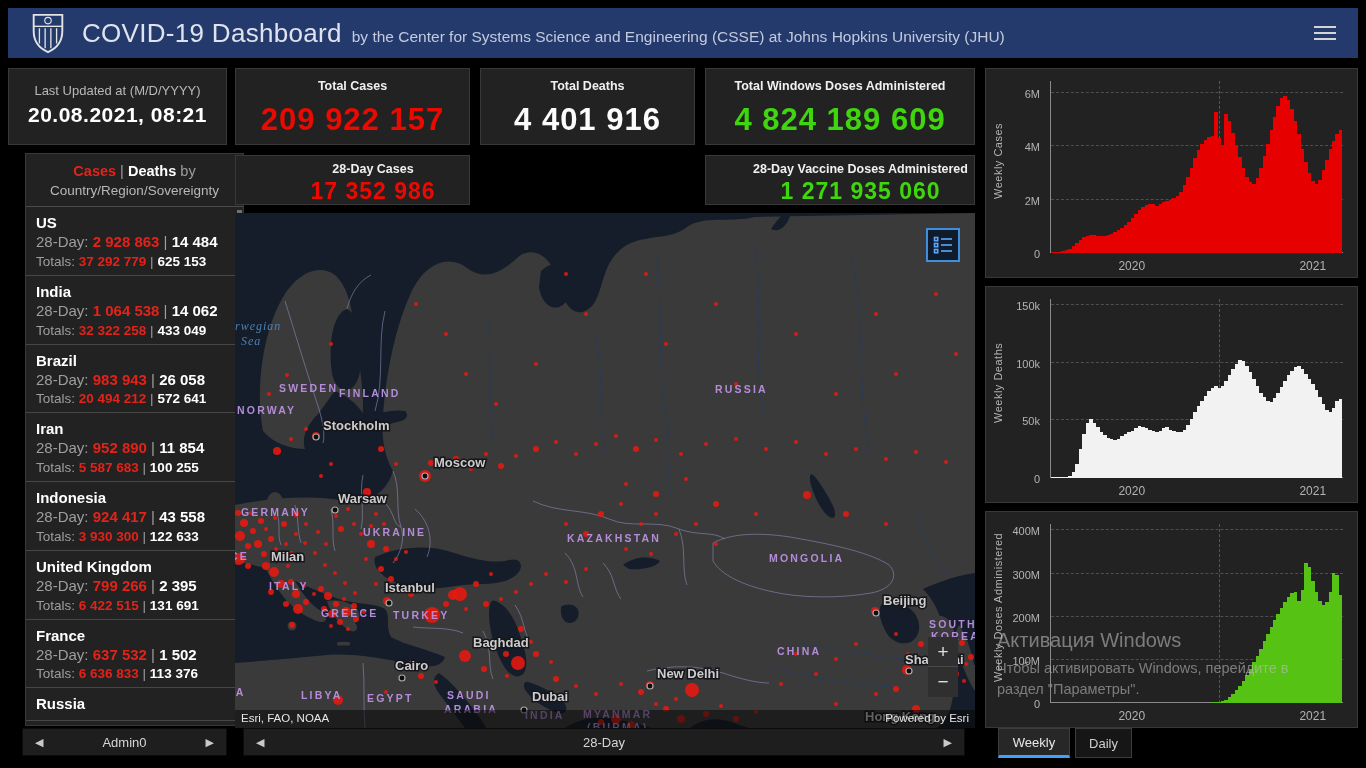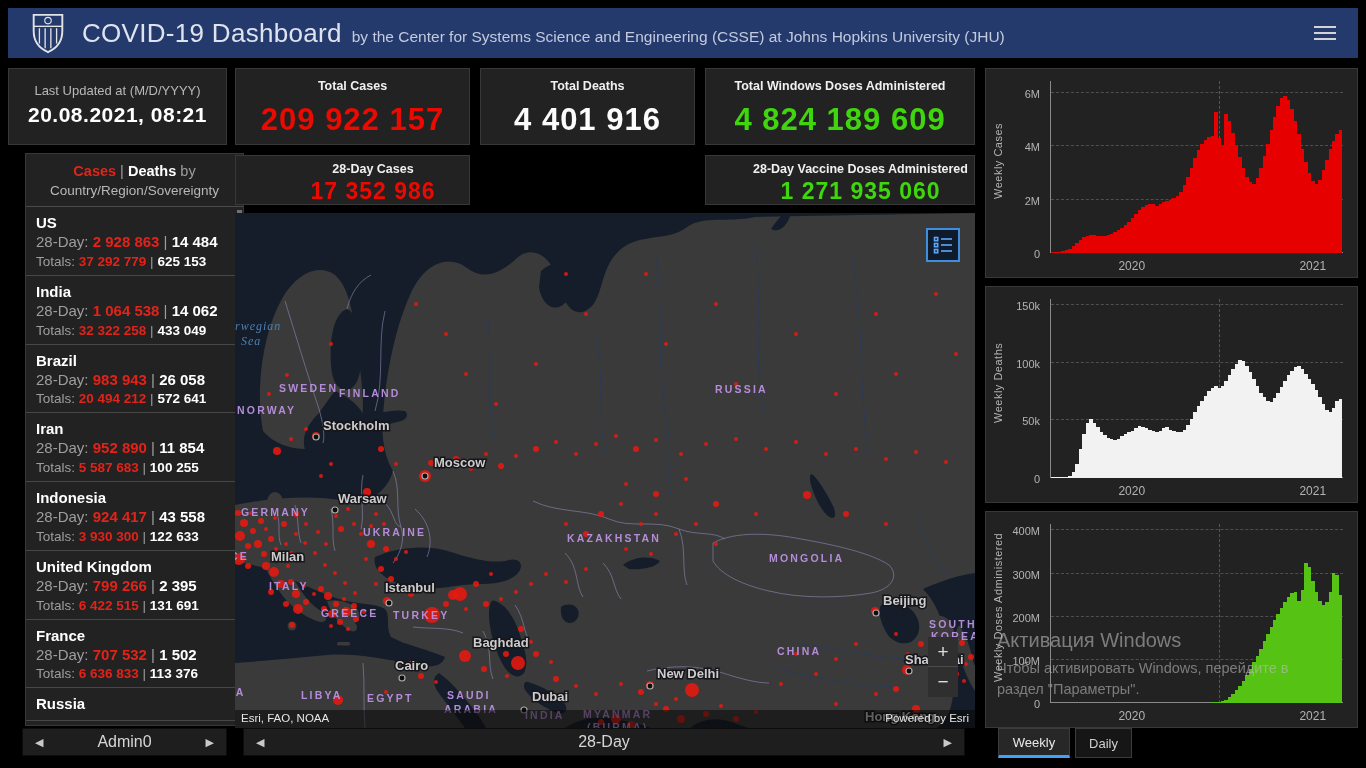--- a/index.html
+++ b/index.html
@@ -29,21 +29,21 @@
   .crow{padding:7px 10px 6px;border-bottom:1px solid #474747;}
   .cname{font-size:15px;font-weight:bold;color:#fff;margin-bottom:2px;}
   .cl1{font-size:15px;line-height:1.25;}
   .cl2{font-size:13.5px;margin-top:2px;}
   #scrolltrack{position:absolute;right:1px;top:56px;bottom:2px;width:5px;background:#2d2d2d;}
   #scrollthumb{width:5px;height:30px;background:#707070;}
   
   .hbar{position:absolute;height:28px;background:#1e1e1e;border:1px solid #0c0c0c;box-sizing:border-box;display:flex;align-items:center;justify-content:center;}
   #admin-bar{left:22px;top:728px;width:205px;}
   #period-bar{left:243px;top:728px;width:722px;}
-  .hbar .lbl{font-size:16px;color:#d6d6d6;}
+  .hbar .lbl{font-size:13px;color:#d6d6d6;}
   .hbar .arr{position:absolute;top:0;bottom:0;display:flex;align-items:center;font-size:11px;color:#c9c9c9;cursor:pointer;}
   .hbar .arr.l{left:12px;} .hbar .arr.r{right:12px;}
   
   .stat{position:absolute;background:#222;border:1px solid #383838;box-sizing:border-box;text-align:center;}
   .stat .slabel{font-size:12.5px;font-weight:bold;color:#f0f0f0;margin-top:10px;}
   .r1{top:68px;height:77px;} .r2{top:155px;height:50px;padding-left:41px;}
   .r2 .slabel{margin-top:6px;}
   .sv{font-weight:bold;letter-spacing:1px;}
   .r1 .sv{font-size:31px;margin-top:9px;}
   .r2 .sv{font-size:23px;margin-top:2px;}
@@ -151,21 +151,21 @@
           <div class="cl1"><span class="g">28-Day: </span><span class="rd">924 417</span><span class="g"> | </span><span class="wh">43 558</span></div>
           <div class="cl2"><span class="g">Totals: </span><span class="rd">3 930 300</span><span class="g"> | </span><span class="wh">122 633</span></div>
         </div>
         <div class="crow">
           <div class="cname">United Kingdom</div>
           <div class="cl1"><span class="g">28-Day: </span><span class="rd">799 266</span><span class="g"> | </span><span class="wh">2 395</span></div>
           <div class="cl2"><span class="g">Totals: </span><span class="rd">6 422 515</span><span class="g"> | </span><span class="wh">131 691</span></div>
         </div>
         <div class="crow">
           <div class="cname">France</div>
-          <div class="cl1"><span class="g">28-Day: </span><span class="rd">707 532</span><span class="g"> | </span><span class="wh">1 502</span></div>
+          <div class="cl1"><span class="g">28-Day: </span><span class="rd">637 532</span><span class="g"> | </span><span class="wh">1 502</span></div>
           <div class="cl2"><span class="g">Totals: </span><span class="rd">6 636 833</span><span class="g"> | </span><span class="wh">113 376</span></div>
         </div>
         <div class="crow">
           <div class="cname">Russia</div>
         </div>
       </div>
     <div id="scrolltrack">
         <div id="scrollthumb"></div>
       </div>
   </div>

